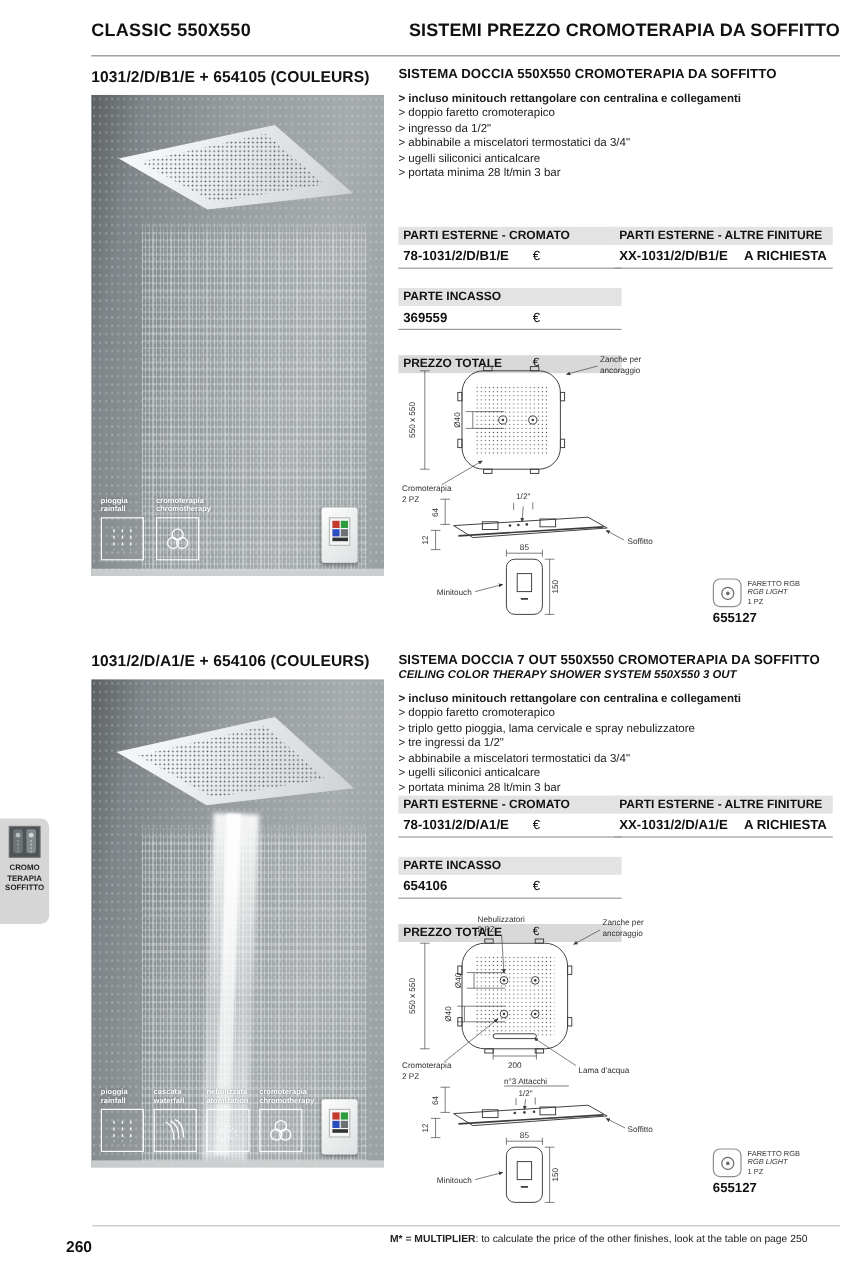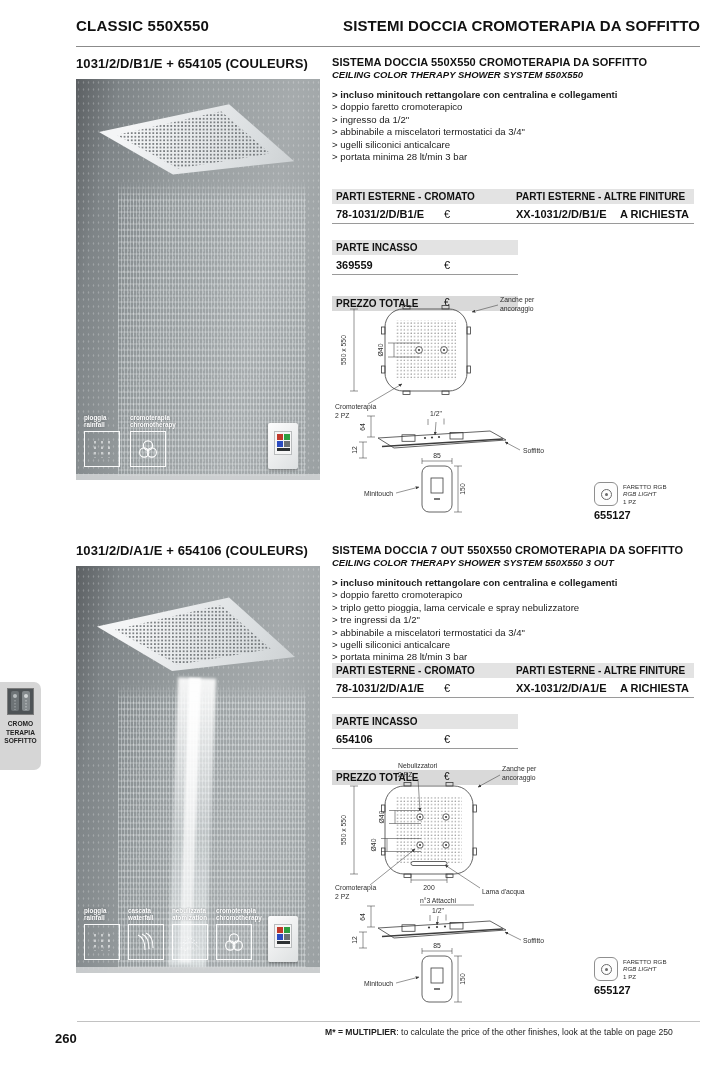--- a/index.html
+++ b/index.html
@@ -102,21 +102,21 @@
   .foot-page{position:absolute;left:55px;top:1031px;font-size:13px;font-weight:bold;}
   .foot-notes{position:absolute;left:325px;top:1027px;font-size:8.6px;line-height:11.4px;color:#222;}
   .fb{font-weight:bold;}
 </style>
 </head>
 <body>
 
 <div class="page">
 
   <div class="hdr-left">CLASSIC 550X550</div>
-  <div class="hdr-right">SISTEMI DOCCIA CROMOTERAPIA DA SOFFITTO</div>
+  <div class="hdr-right">SISTEMI PREZZO CROMOTERAPIA DA SOFFITTO</div>
   <div class="hdr-rule"></div>
 
   <div class="sec-title" style="top:56px;">1031/2/D/B1/E + 654105 (COULEURS)</div>
 
   <div class="photo" id="photo1">
     <div class="photo-bg"></div>
     <div class="speckle"></div>
     <div class="rain"></div>
     <div class="plate">
       <div class="nozzles"></div>
@@ -154,21 +154,20 @@
           <div class="sq" style="background:#2b4bc0;"></div>
           <div class="sq" style="background:#6b7074;"></div>
         </div>
         <div class="bar"></div>
       </div>
     </div>
   </div>
 
   <div class="info" style="top:56px;">
     <div class="name-it">SISTEMA DOCCIA 550X550 CROMOTERAPIA DA SOFFITTO</div>
-    <div class="name-en">CEILING COLOR THERAPY SHOWER SYSTEM 550X550</div>
     <div class="features">
       <div class="feat-b">&gt; incluso minitouch rettangolare con centralina e collegamenti</div>
       <div>&gt; doppio faretto cromoterapico</div>
       <div>&gt; ingresso da 1/2"</div>
       <div>&gt; abbinabile a miscelatori termostatici da 3/4"</div>
       <div>&gt; ugelli siliconici anticalcare</div>
       <div>&gt; portata minima 28 lt/min 3 bar</div>
     </div>
   </div>
 

